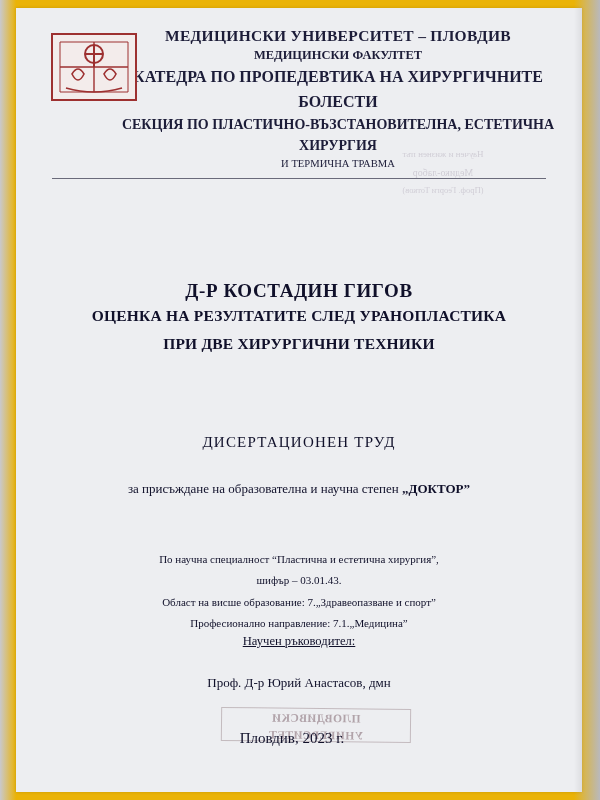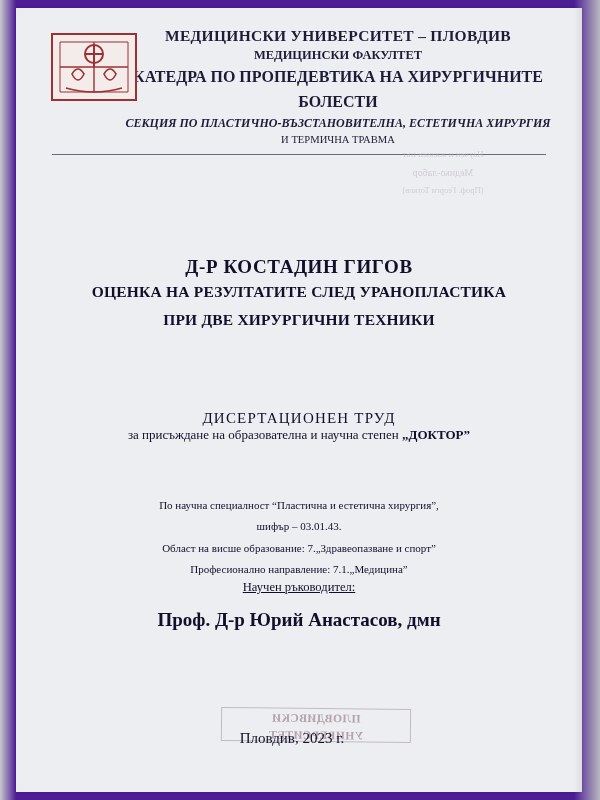--- a/index.html
+++ b/index.html
@@ -10,21 +10,21 @@
   body {
     width: 600px;
     height: 800px;
     overflow: hidden;
     font-family: "Liberation Serif", serif;
   }
   .page {
     position: relative;
     width: 600px;
     height: 800px;
-    background: #4c1d95;
+    background: #eab308;
     overflow: hidden;
   }
   
   .page::before {
     content: "";
     position: absolute;
     top: 0; left: 0;
     width: 16px; height: 100%;
     background: linear-gradient(to right, #c9c9cd, rgba(233,234,238,0));
     pointer-events: none;
@@ -74,24 +74,23 @@
     font-size: 12.5px;
     font-weight: bold;
     line-height: 1.5;
   }
   .h-line3 {
     font-size: 16px;
     font-weight: bold;
     line-height: 1.55;
   }
   .h-line4 {
-    font-size: 12px;
+    font-size: 14px;
     font-weight: bold;
     line-height: 1.5;
-    font-style: italic;
   }
   .h-line5 {
     font-size: 10.6px;
     font-weight: normal;
     line-height: 1.5;
   }
   .rule {
     margin: 6px 26px 0 26px;
     height: 1px;
     background: #6a6a7a;
@@ -154,39 +153,39 @@
     line-height: 1.75;
     letter-spacing: 0.2px;
     padding: 0 40px;
   }
   .doc-type {
     margin-top: 77px;
     font-size: 15px;
     letter-spacing: 1.2px;
   }
   .degree-line {
-    margin-top: 0;
+    margin-top: 30px;
     font-size: 13px;
   }
   .degree-line b { font-weight: bold; }
 
   .specialty {
     margin-top: 52px;
     font-size: 11px;
     line-height: 1.95;
   }
 
   .supervisor-label {
     font-size: 12.6px;
     text-decoration: underline;
   }
   .supervisor-name {
-    margin-top: 14px;
-    font-size: 19px;
-    font-weight: bold;
+    margin-top: 26px;
+    font-size: 13px;
+    font-weight: normal;
   }
 
   .place-date {
     position: absolute;
     left: 0;
     right: 14px;
     top: 722px;
     text-align: center;
     font-size: 15px;
     color: #10102a;

